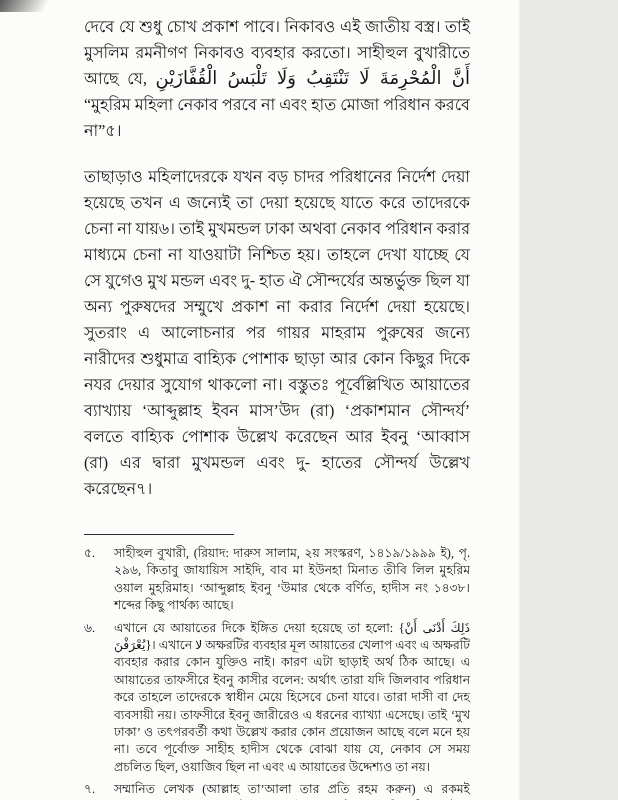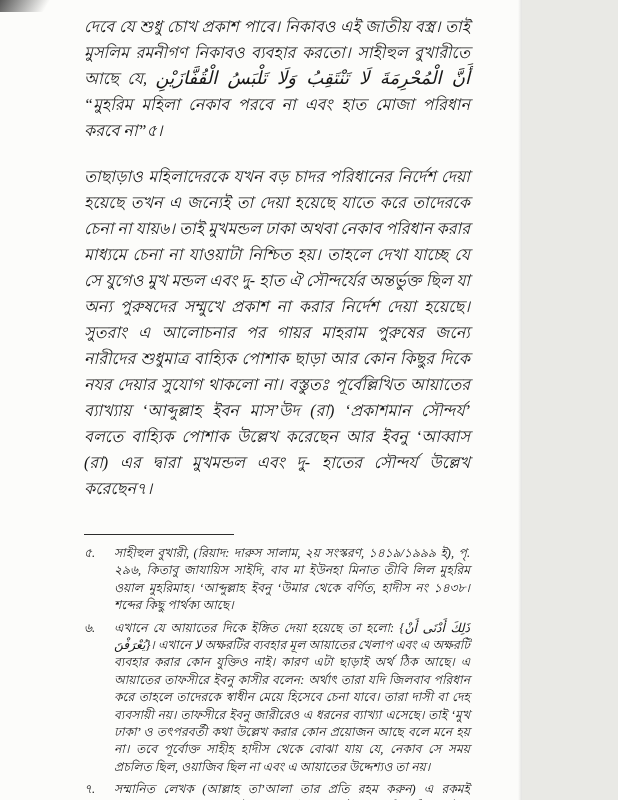--- a/index.html
+++ b/index.html
@@ -4,21 +4,20 @@
 <style>
   * { margin: 0; padding: 0; box-sizing: border-box; }
   html, body { width: 618px; height: 800px; background: #e9e9e5; }
   .page {
     position: relative;
     width: 522px; height: 800px;
     background: #fcfcfa;
     overflow: hidden;
     font-family: "Liberation Serif", "DejaVu Sans", serif;
     color: #161616;
-    font-style: italic;
   }
   .corner-smudge {
     position: absolute; top: 0; left: 0;
     width: 60px; height: 12px;
     background: linear-gradient(120deg, #303030 0%, rgba(48,48,48,0) 75%);
     opacity: .8;
   }
   .edge-shade {
     position: absolute; top: 0; right: 0;
     width: 4px; height: 100%;

